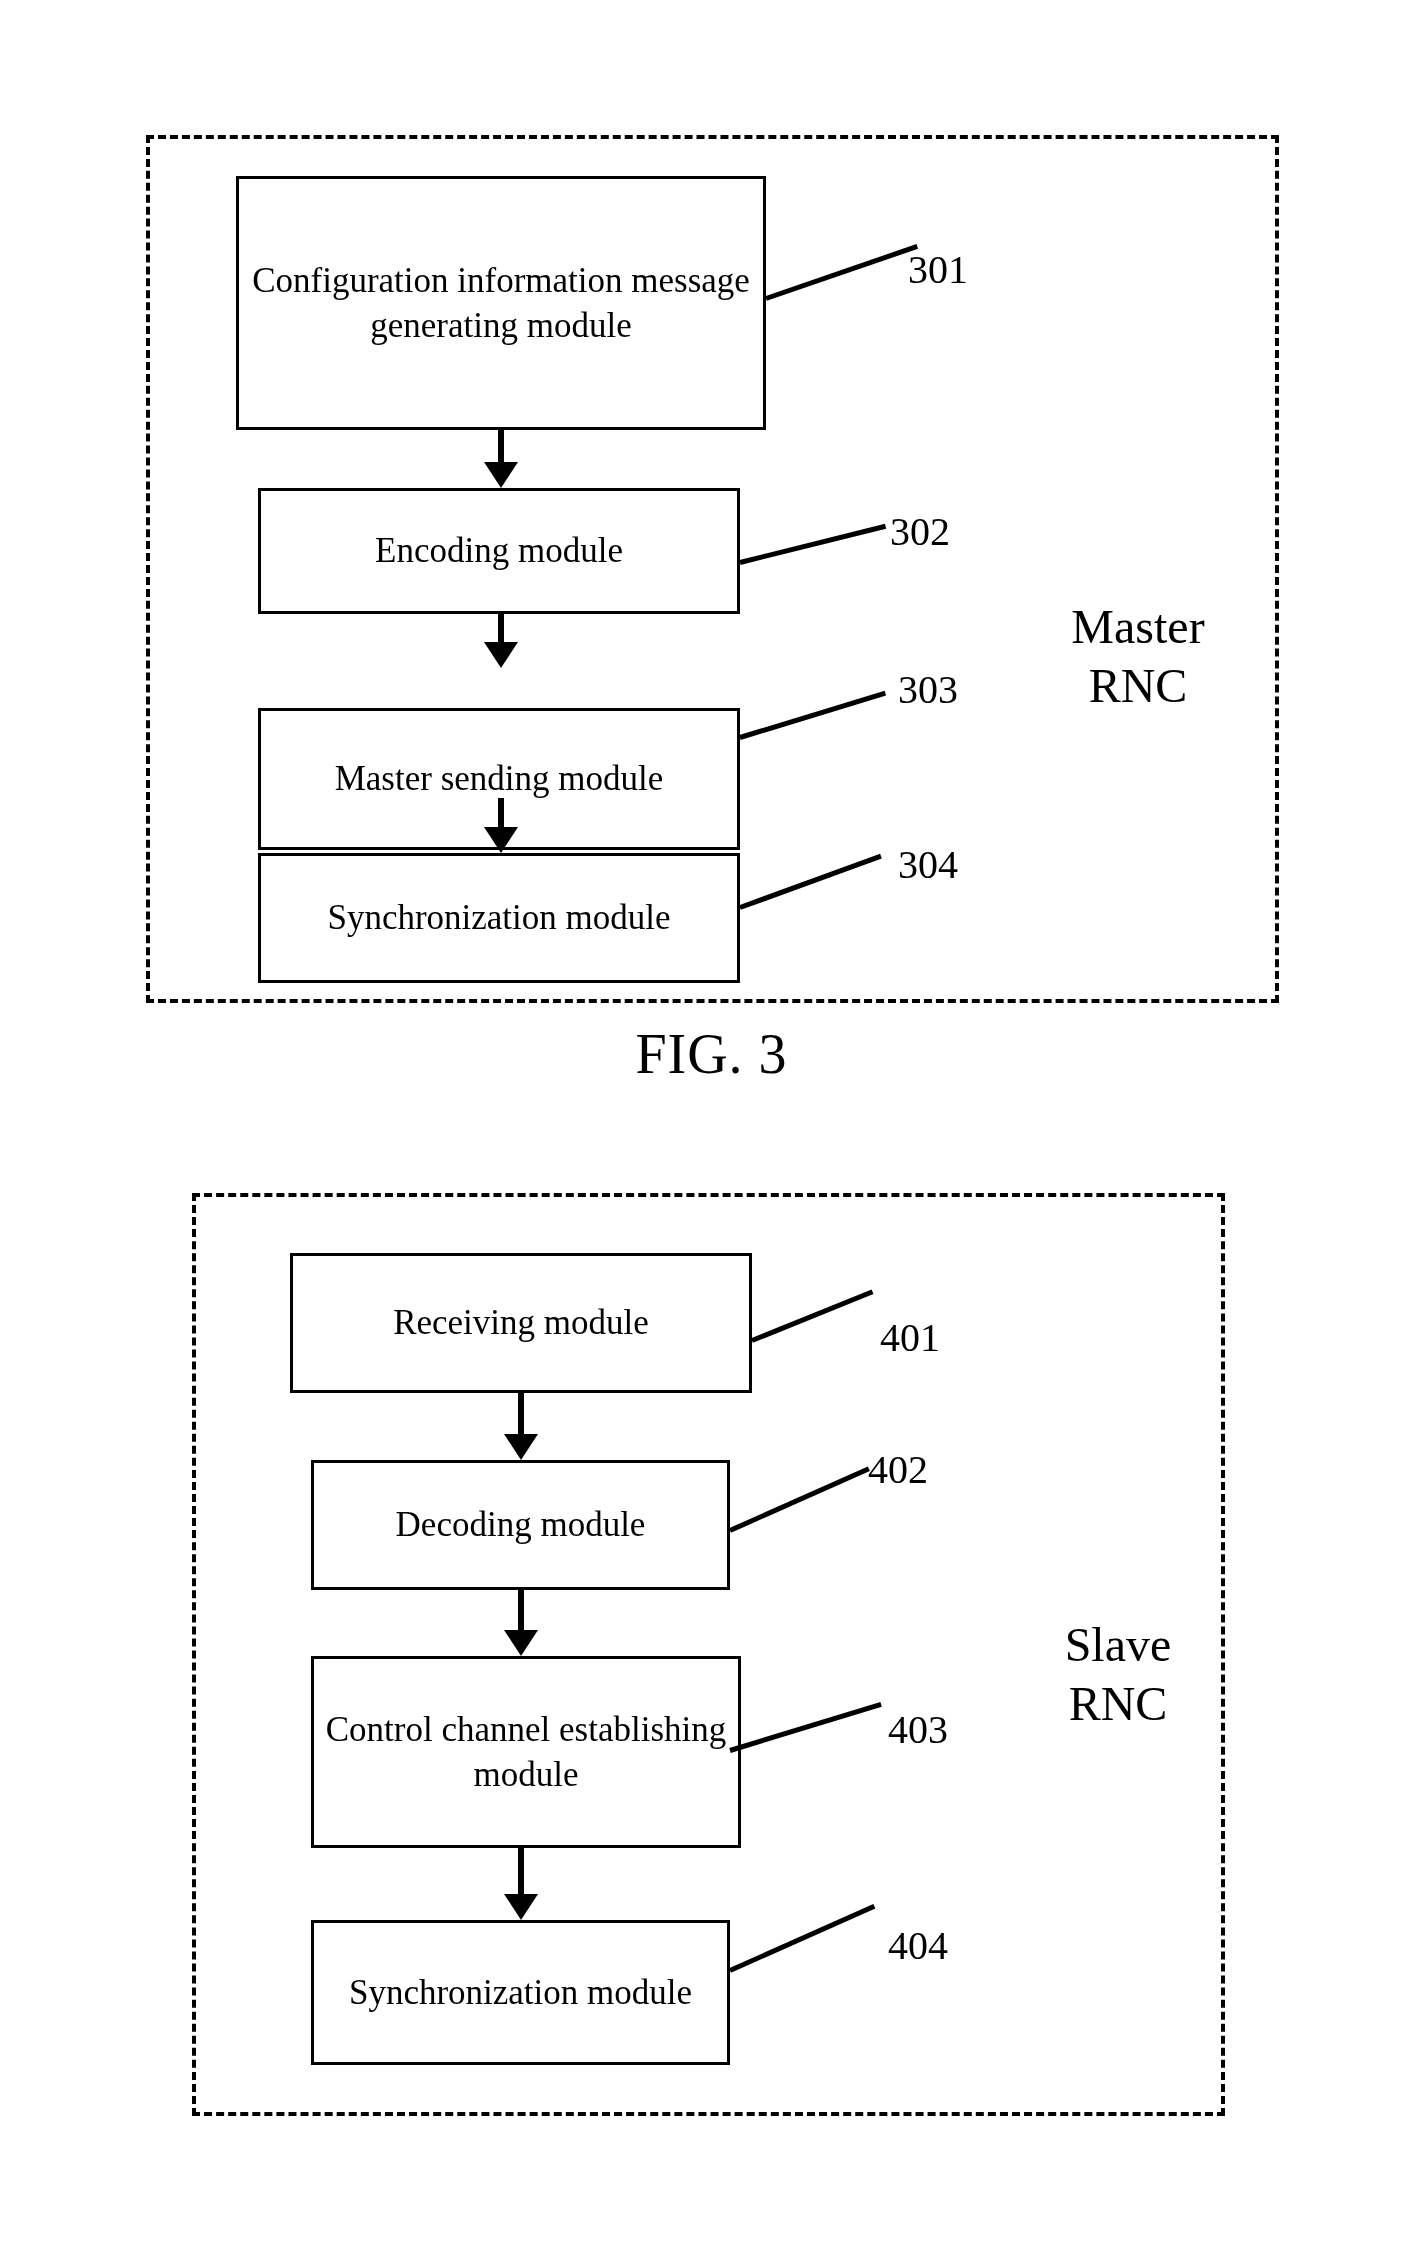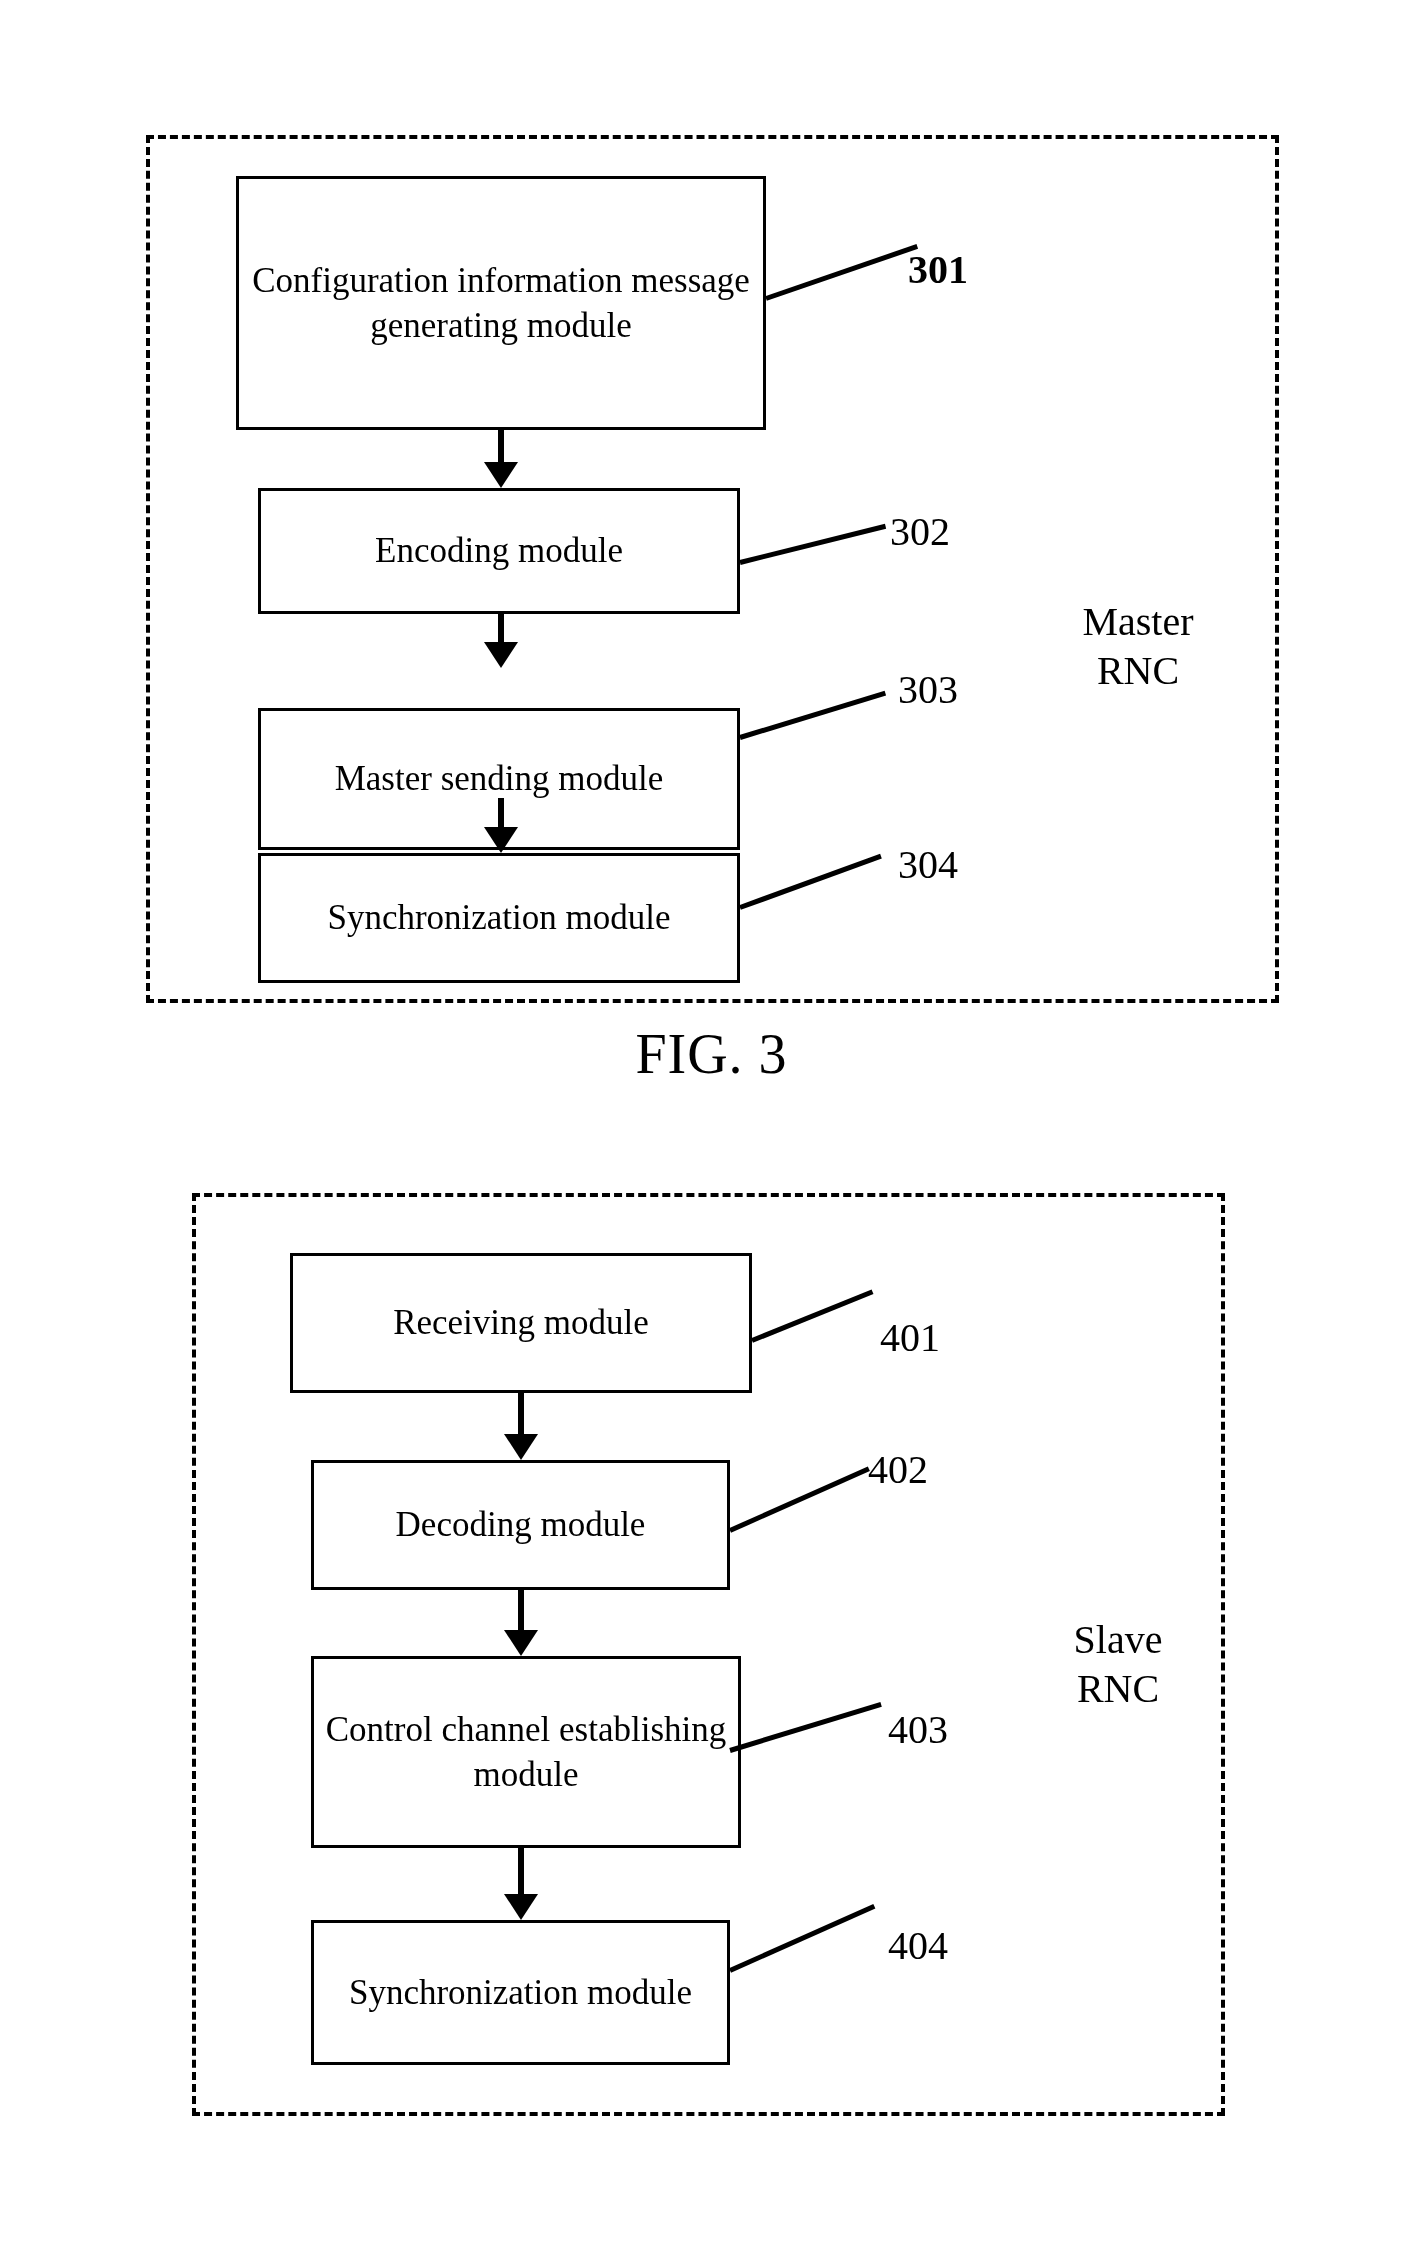--- a/index.html
+++ b/index.html
@@ -141,34 +141,34 @@
   #leader-404 { left: 730px; top: 1950px; width: 158px; transform: rotate(-24deg); }
 
   
   .ref-num {
     position: absolute;
     font-size: 40px;
     line-height: 1;
     white-space: nowrap;
   }
 
-  #ref-301 { left: 908px; top: 250px; font-weight: bold; }
+  #ref-301 { left: 908px; top: 250px; }
   #ref-302 { left: 890px; top: 512px; }
   #ref-303 { left: 898px; top: 670px; }
   #ref-304 { left: 898px; top: 845px; }
 
   #ref-401 { left: 880px; top: 1300px; }
   #ref-402 { left: 868px; top: 1432px; }
   #ref-403 { left: 888px; top: 1692px; }
   #ref-404 { left: 888px; top: 1908px; }
 
   
   .rnc-label {
     position: absolute;
-    font-size: 40px;
+    font-size: 48px;
     line-height: 1.22;
     text-align: center;
     white-space: pre-line;
   }
 
   #label-master-rnc { left: 1038px; top: 598px; width: 200px; }
   #label-slave-rnc  { left: 1018px; top: 1598px; width: 200px; }
 
   
   .fig-caption {

